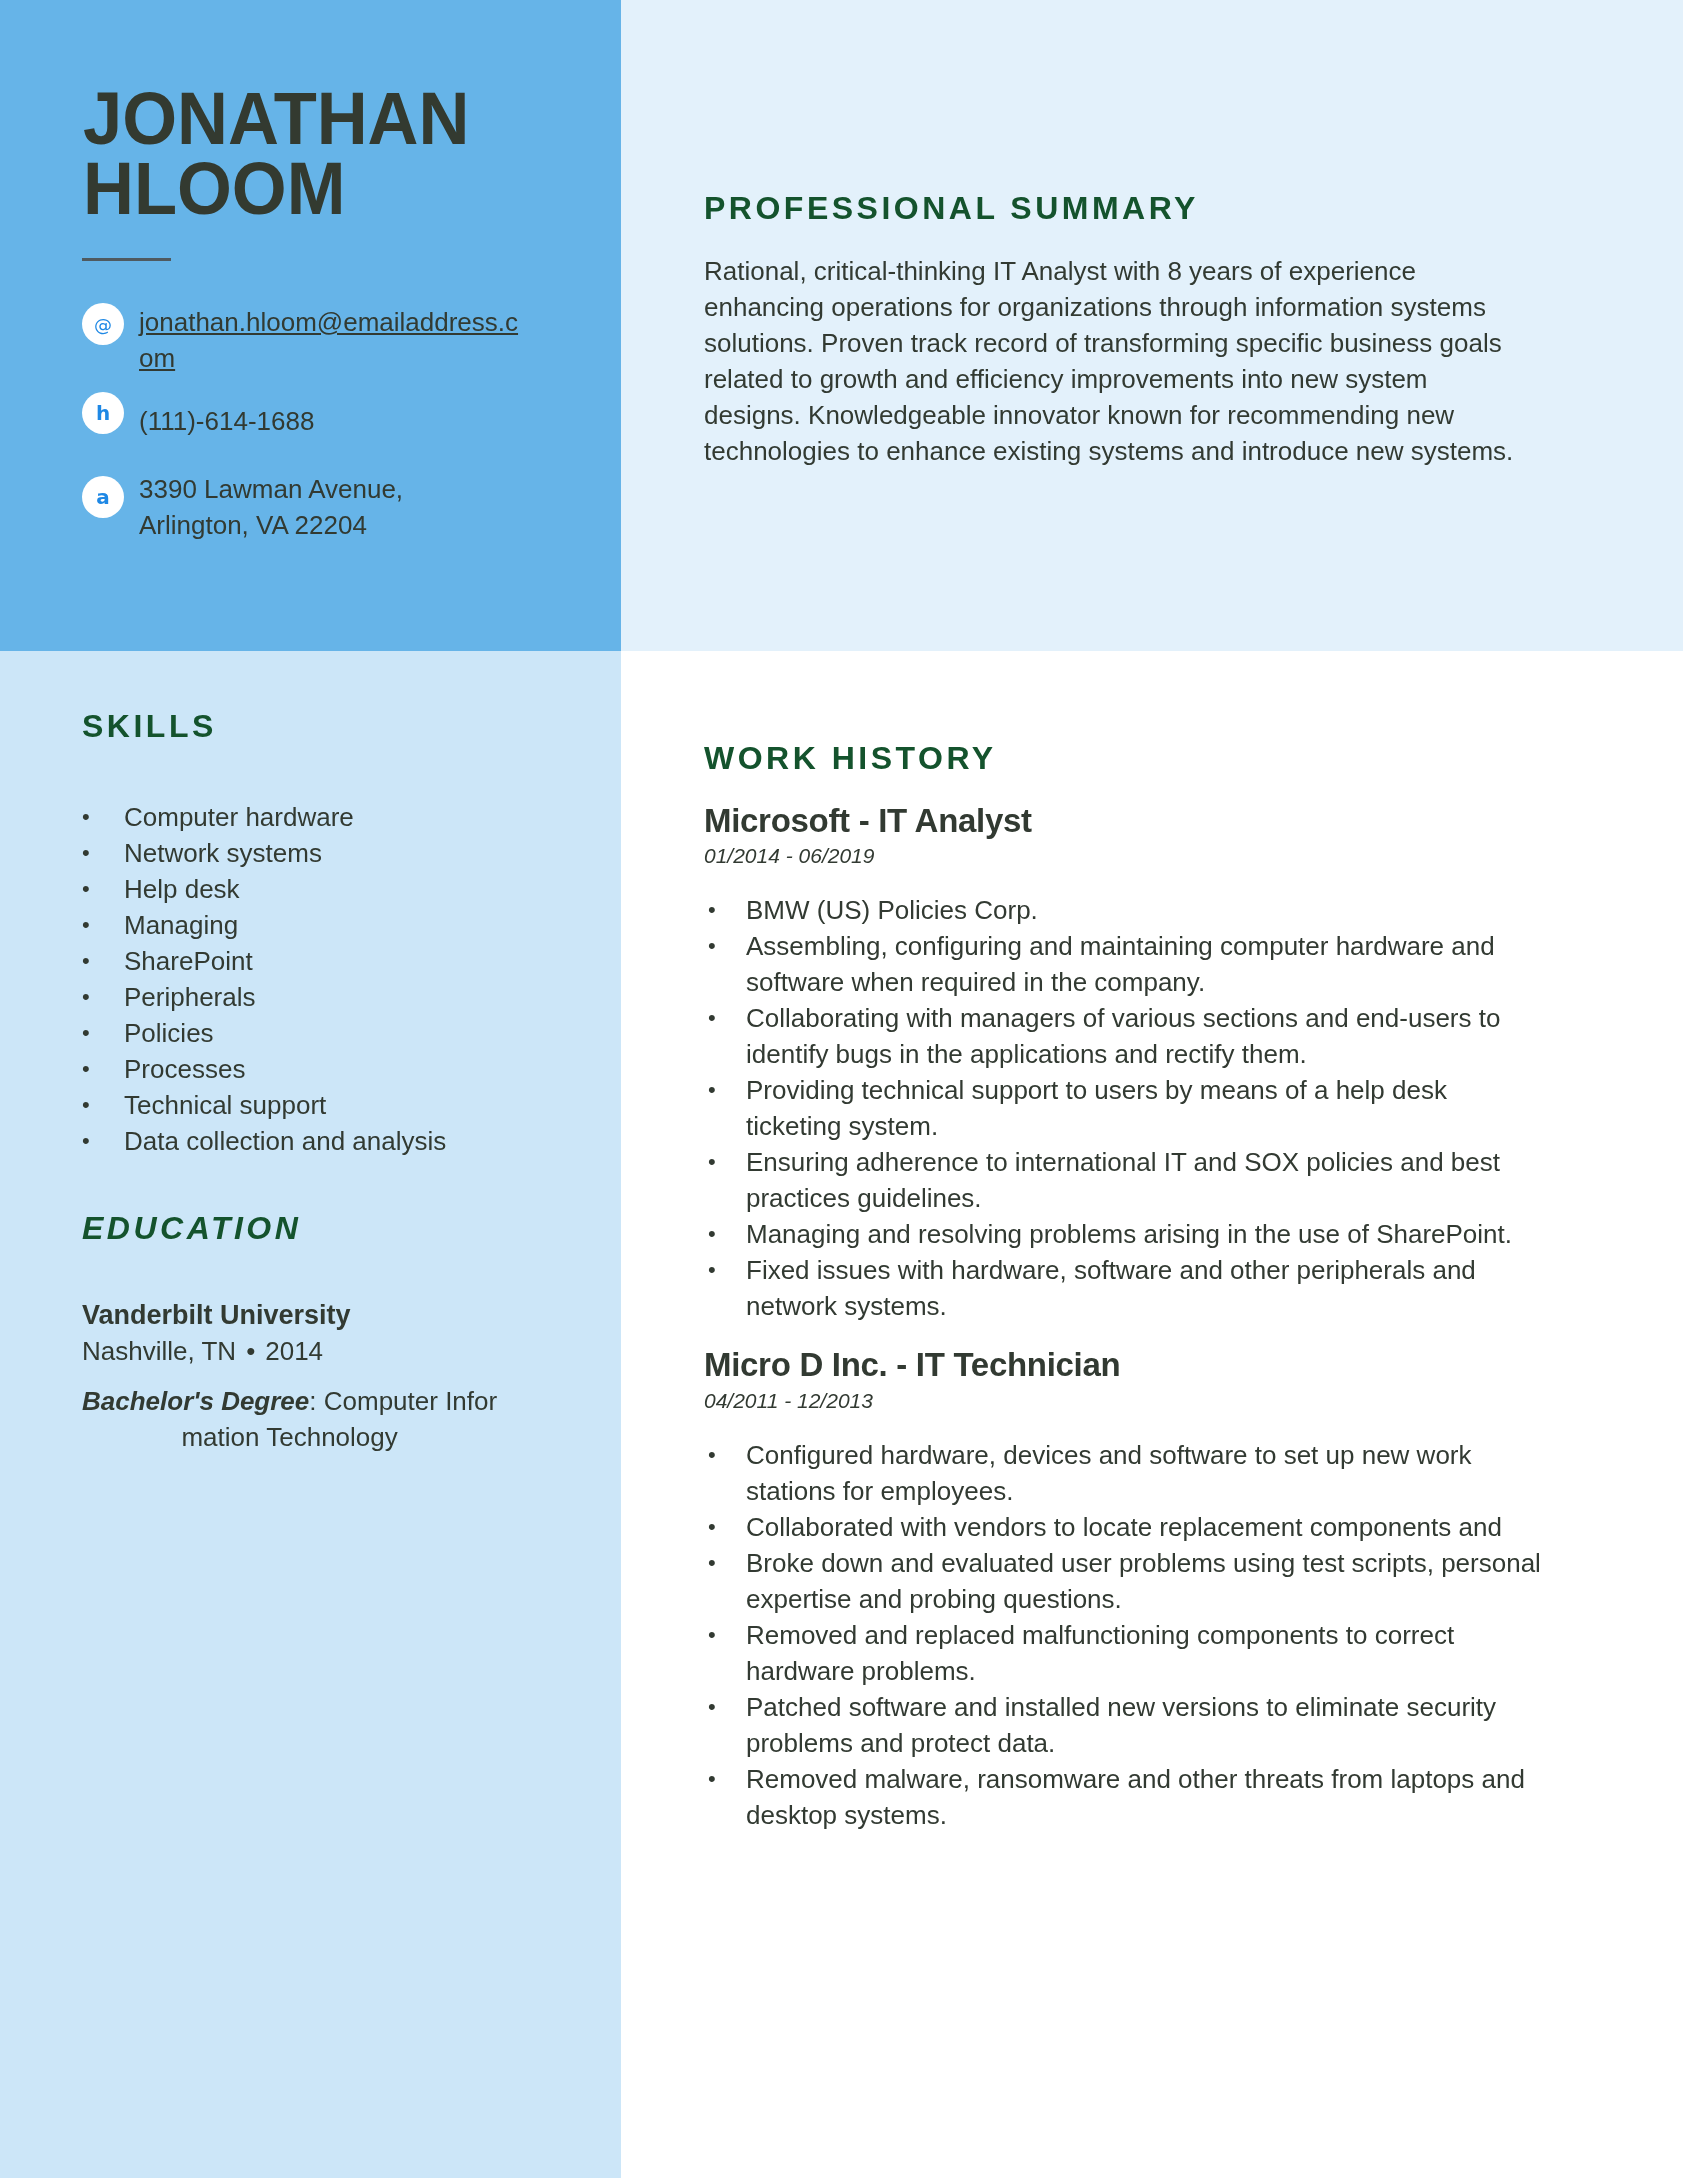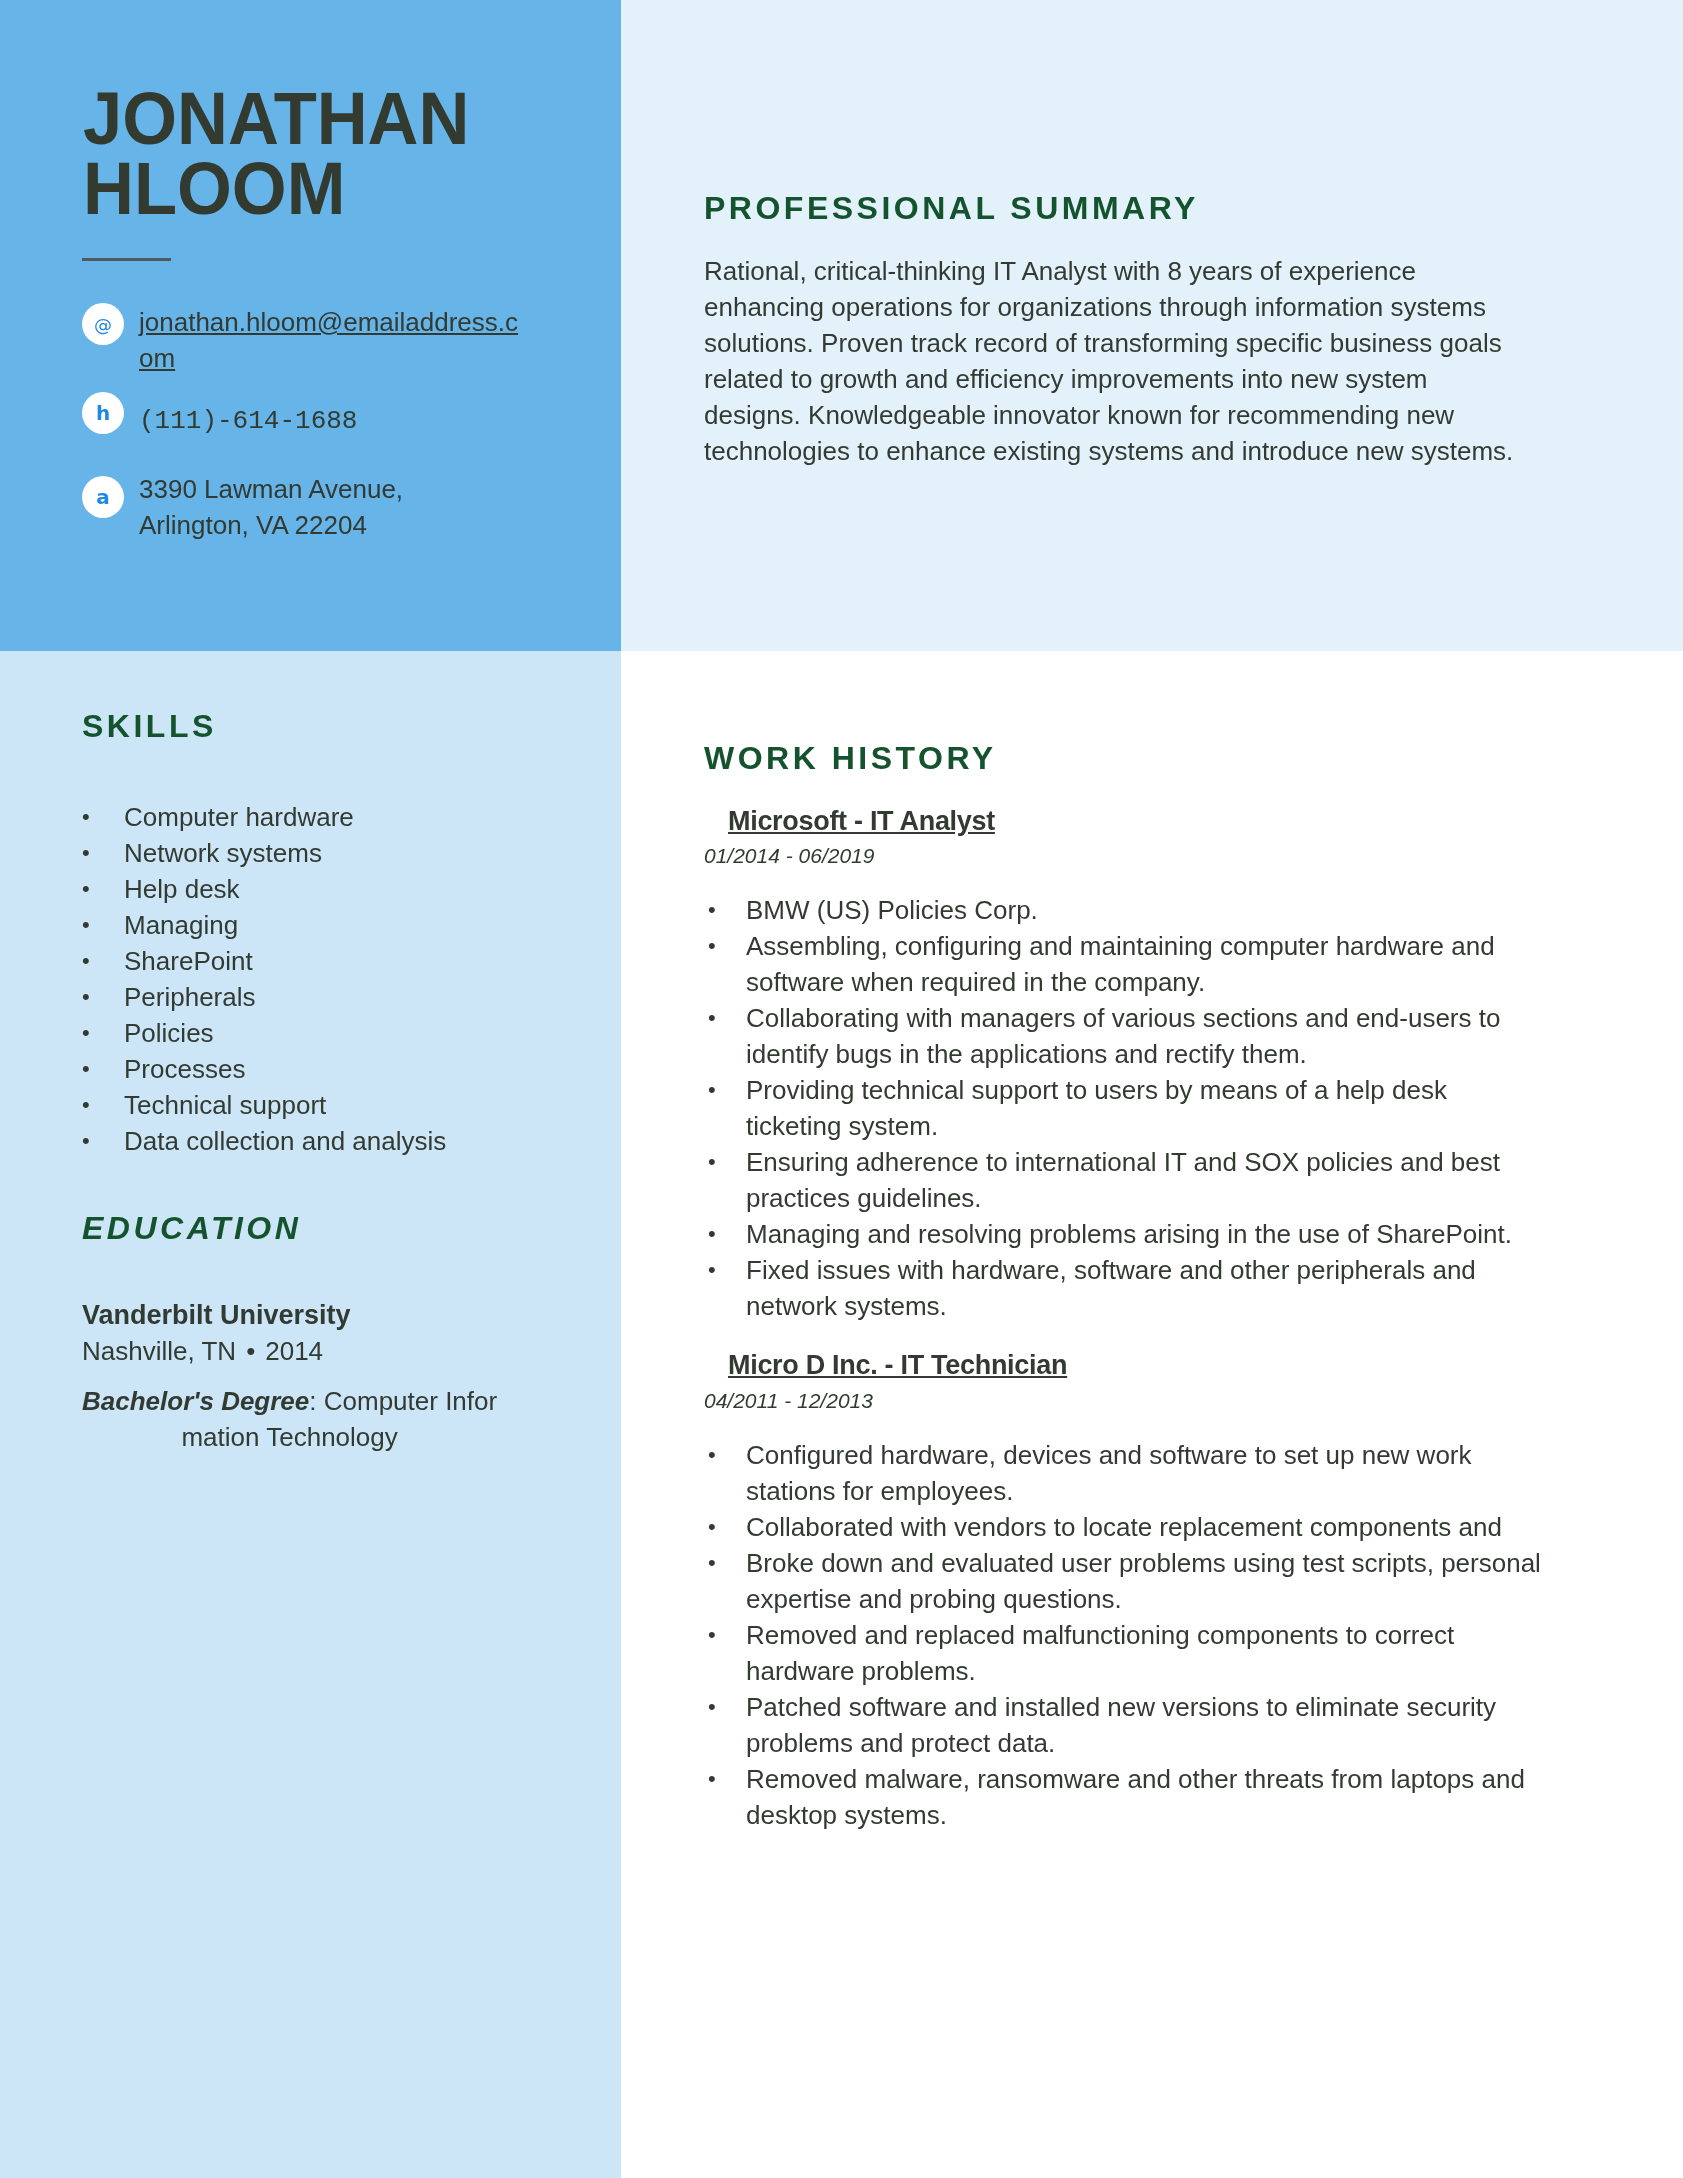--- a/index.html
+++ b/index.html
@@ -48,21 +48,21 @@
   ul.blist { list-style: none; margin: 0; padding: 0; }
   ul.blist li { position: relative; }
   ul.blist li .bullet {
     position: absolute; top: 0; line-height: 36px; font-size: 22px;
   }
 
   .skills { position: absolute; left: 82px; top: 799px; }
   .skills li { padding-left: 42px; }
   .skills li .bullet { left: 0px; }
 
-  .job-title { position: absolute; left: 728px; font-size: 27px; font-weight: bold; line-height: 36px; white-space: nowrap; letter-spacing: -0.3px; text-decoration: underline; }
+  .job-title { position: absolute; left: 704px; font-size: 33px; font-weight: bold; line-height: 36px; white-space: nowrap; letter-spacing: -0.3px; }
   .job-dates { position: absolute; left: 704px; font-size: 21px; font-style: italic; line-height: 36px; white-space: nowrap; }
   .job-bullets { position: absolute; left: 704px; }
   .job-bullets li { padding-left: 42px; }
   .job-bullets li .bullet { left: 4px; }
 
   .edu-school { position: absolute; left: 82px; font-size: 27px; font-weight: bold; line-height: 36px; white-space: nowrap; }
   .edu-loc { position: absolute; left: 82px; white-space: nowrap; }
   .edu-degree { position: absolute; left: 82px; }
   .edu-degree .deg-type { font-weight: bold; font-style: italic; }
   .dot-sep { display: inline-block; margin: 0 10px; }
@@ -82,21 +82,21 @@
 <div class="divider"></div>
 
 <div>
   <div class="icon-circle at" style="top:303px;">@</div>
   <div class="contact-text body-text" style="top:304px;text-decoration:underline;">
     <span class="line">jonathan.hloom@emailaddress.c</span>
     <span class="line">om</span>
   </div>
 
   <div class="icon-circle" style="top:392px;">h</div>
-  <div class="contact-text body-text" style="top:403px;font-family:Liberation Mono, monospace;">
+  <div class="contact-text body-text" style="top:403px;">
     <span class="line">(111)-614-1688</span>
   </div>
 
   <div class="icon-circle" style="top:476px;">a</div>
   <div class="contact-text body-text" style="top:471px;">
     <span class="line">3390 Lawman Avenue,</span>
     <span class="line">Arlington, VA 22204</span>
   </div>
 </div>
 

